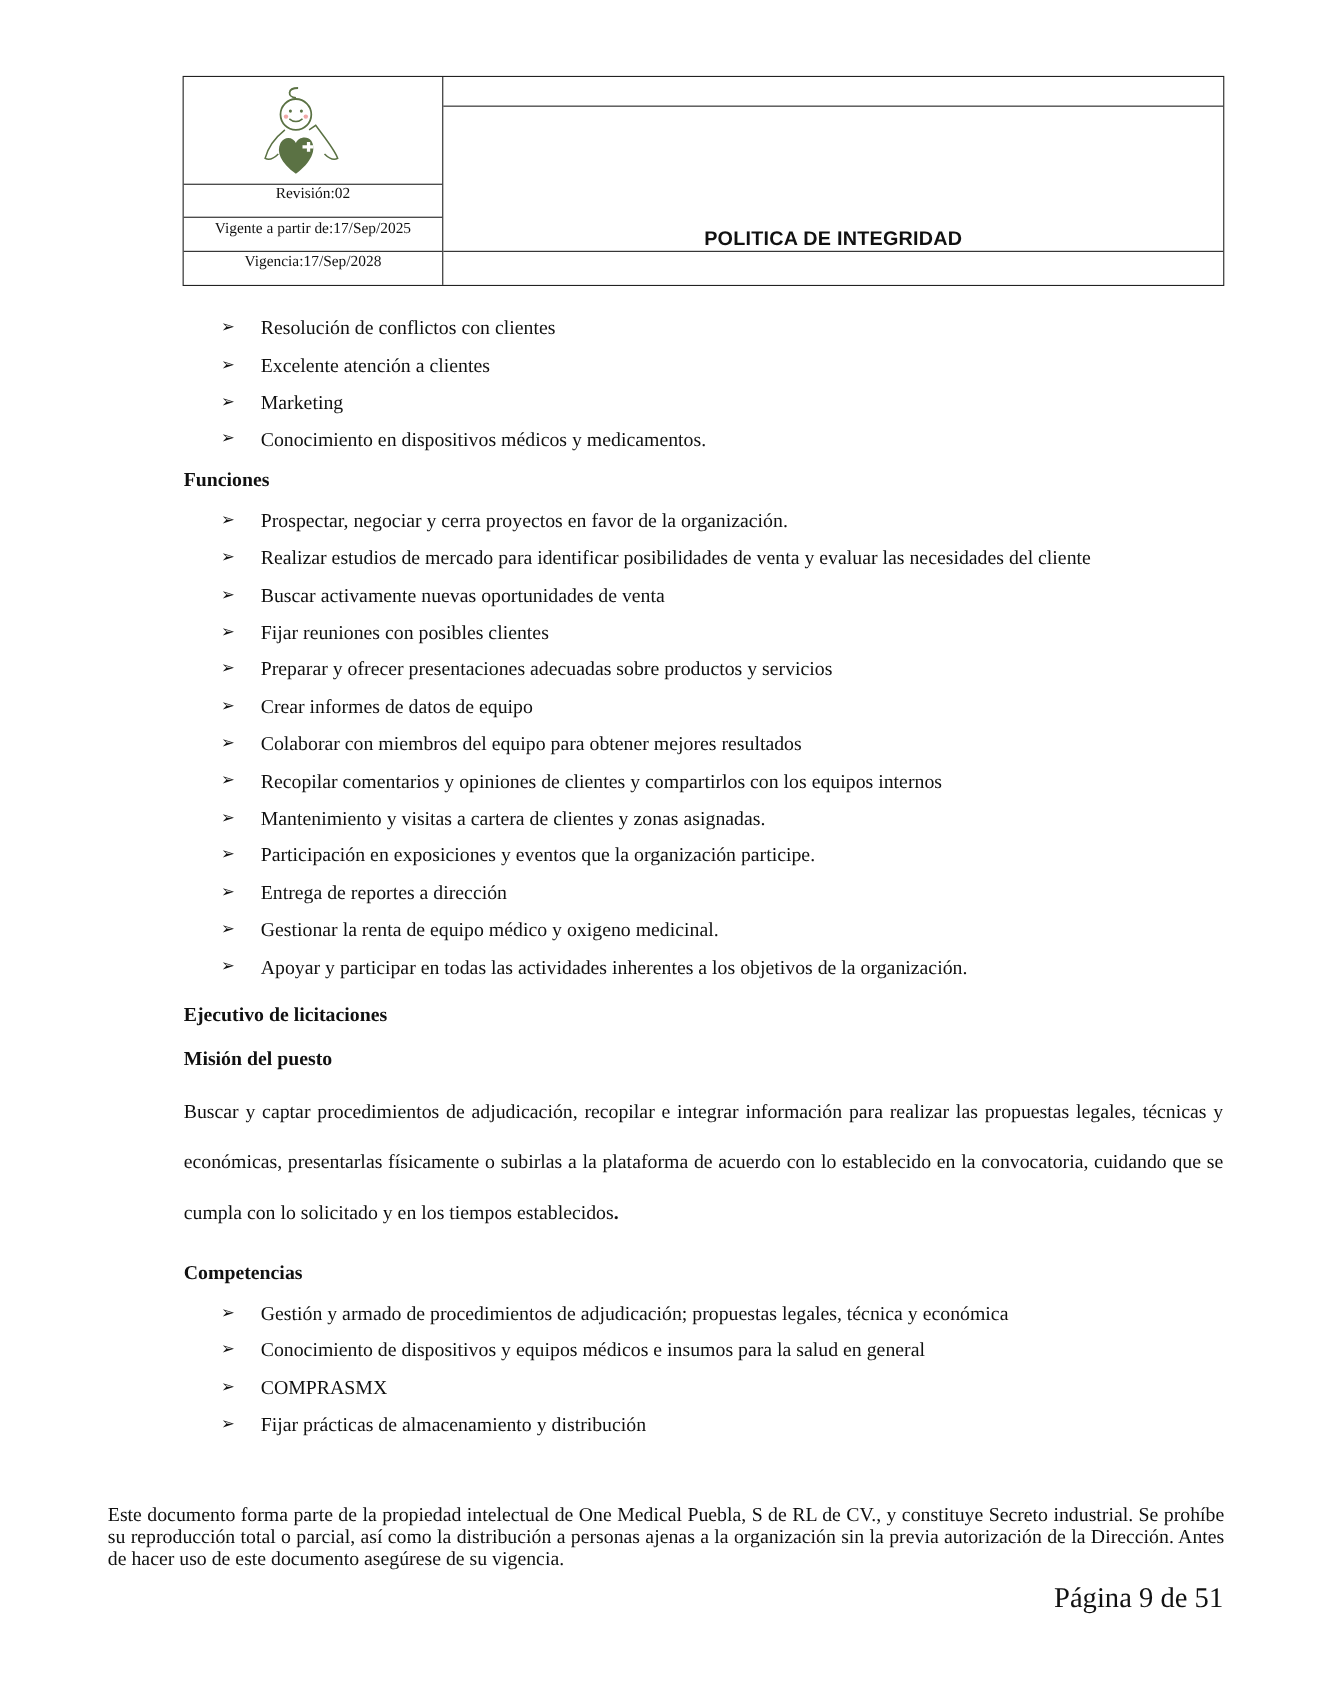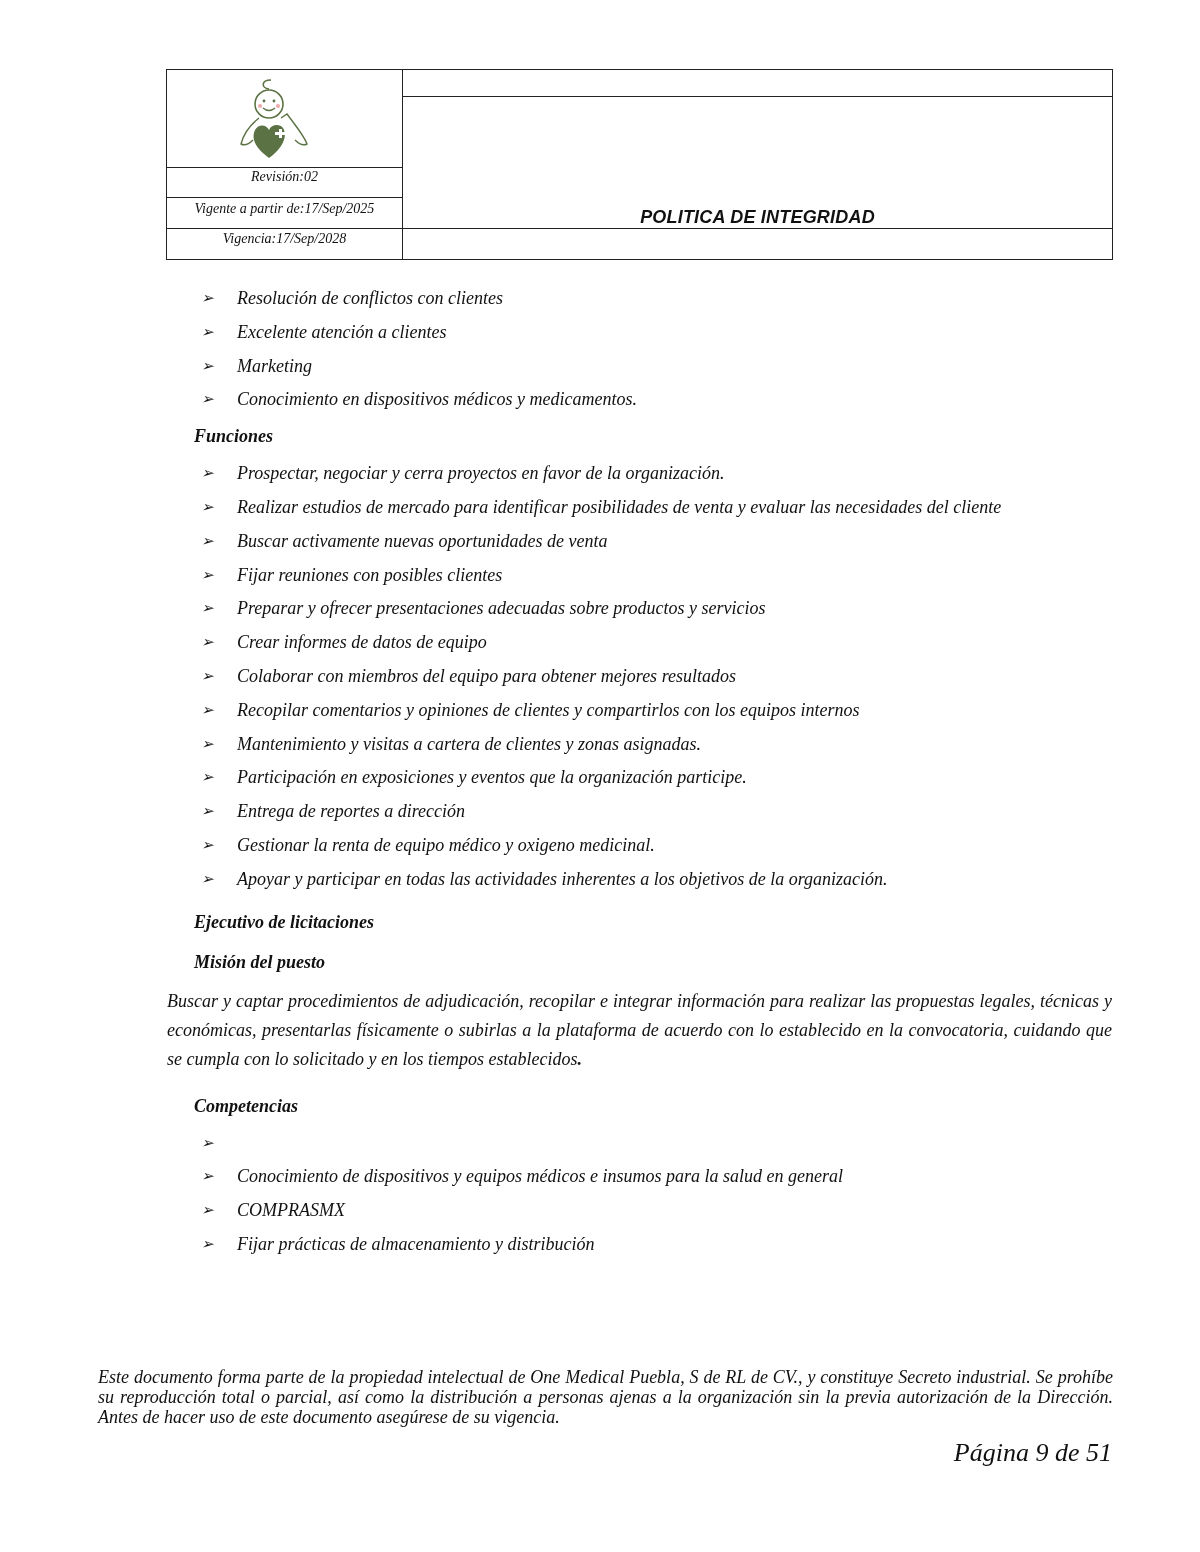--- a/index.html
+++ b/index.html
@@ -1,40 +1,40 @@
 <!DOCTYPE html>
 <html><head>
 <meta charset="utf-8">
 <style>
   html, body { margin: 0; padding: 0; background: #ffffff; }
   body { width: 1200px; height: 1552px; position: relative; font-family: "Liberation Serif", serif; color: #111; }
-  .page { position: absolute; left: 0; top: 0; width: 1200px; height: 1088px; font-style: italic; }
+  .page { position: absolute; left: 0; top: 0; width: 1200px; height: 1088px; }
 
   
   .hdr { position: absolute; left: 166px; top: 69px; width: 947px; height: 191px; border: 1.5px solid #222; box-sizing: border-box; }
   .hdr-left { position: absolute; left: 0; top: 0; width: 236px; height: 100%; border-right: 1.5px solid #222; box-sizing: border-box; }
   .logo-cell { position: absolute; left: 0; top: 0; width: 100%; height: 98px; border-bottom: 1.5px solid #222; box-sizing: border-box; }
   .logo { position: absolute; left: 64px; top: 4px; width: 84px; height: 88px; }
   .meta-row { position: absolute; left: 0; width: 100%; text-align: center; font-size: 14px; box-sizing: border-box; }
   .meta-rev { top: 98px; height: 30px; border-bottom: 1.5px solid #222; padding-top: 1px; }
   .meta-vig { top: 128px; height: 31px; border-bottom: 1.5px solid #222; padding-top: 3px; }
   .meta-val { top: 159px; height: 30px; padding-top: 2px; }
 
   .hdr-right { position: absolute; left: 236px; top: 0; right: 0; height: 100%; }
   .hr-top { position: absolute; left: 0; right: 0; top: 0; height: 27px; border-bottom: 1.5px solid #222; box-sizing: border-box; }
   .hr-mid { position: absolute; left: 0; right: 0; top: 27px; height: 132px; border-bottom: 1.5px solid #222; box-sizing: border-box; display: flex; align-items: flex-end; justify-content: center; }
   .title { font-family: "Liberation Sans", sans-serif; font-weight: bold; font-size: 18px; letter-spacing: 0.2px; }
 
   
   .content { position: absolute; left: 167px; top: 283px; width: 945px; font-size: 18px; }
   .bl { position: relative; height: 33.8px; line-height: 30px; padding-left: 70px; white-space: nowrap; }
   .bl .arrow { position: absolute; left: 34px; top: 0; font-size: 15px; line-height: 30px; }
-  .sec { font-weight: bold; height: 40px; line-height: 36px; margin-left: 27px; }
+  .sec { font-weight: bold; height: 40px; line-height: 36px; }
   .gap6 { height: 6px; }
-  .para { text-align: justify; line-height: 29px; font-size: 18px; margin-top: 3px; }
+  .para { text-align: justify; line-height: 46px; font-size: 18px; margin-top: 3px; }
 
   .footer { position: absolute; left: 98px; top: 1367px; width: 1015px; font-size: 18px; line-height: 20px; text-align: justify; }
   .pageno { position: absolute; right: 88px; top: 1438px; font-size: 26px; }
 </style>
 </head>
 <body>
 
 <div class="page">
 
   <div class="hdr">
@@ -92,21 +92,21 @@
     </div>
 
     <div class="gap6"></div>
     <div class="sec">Ejecutivo de licitaciones</div>
     <div class="sec">Misión del puesto</div>
     <div class="para"><span>Buscar y captar procedimientos de adjudicación, recopilar e integrar información para realizar las propuestas legales, técnicas y económicas, presentarlas físicamente o subirlas a la plataforma de acuerdo con lo establecido en la convocatoria, cuidando que se cumpla con lo solicitado y en los tiempos establecidos</span><b>.</b></div>
 
     <div class="gap6"></div>
     <div class="sec" style="margin-top:8px">Competencias</div>
     <div>
-      <div class="bl"><span class="arrow">➢</span></div>
+      <div class="bl"><span class="arrow">➢</span><span>Gestión y armado de procedimientos de adjudicación; propuestas legales, técnica y económica</span></div>
       <div class="bl"><span class="arrow">➢</span><span>Conocimiento de dispositivos y equipos médicos e insumos para la salud en general</span></div>
       <div class="bl"><span class="arrow">➢</span><span>COMPRASMX</span></div>
       <div class="bl"><span class="arrow">➢</span><span>Fijar prácticas de almacenamiento y distribución</span></div>
     </div>
   </div>
 
   <div class="footer">Este documento forma parte de la propiedad intelectual de One Medical Puebla, S de RL de CV., y constituye Secreto industrial. Se prohíbe su reproducción total o parcial, así como la distribución a personas ajenas a la organización sin la previa autorización de la Dirección. Antes de hacer uso de este documento asegúrese de su vigencia.</div>
   <div class="pageno">Página 9 de 51</div>
 </div>
 

